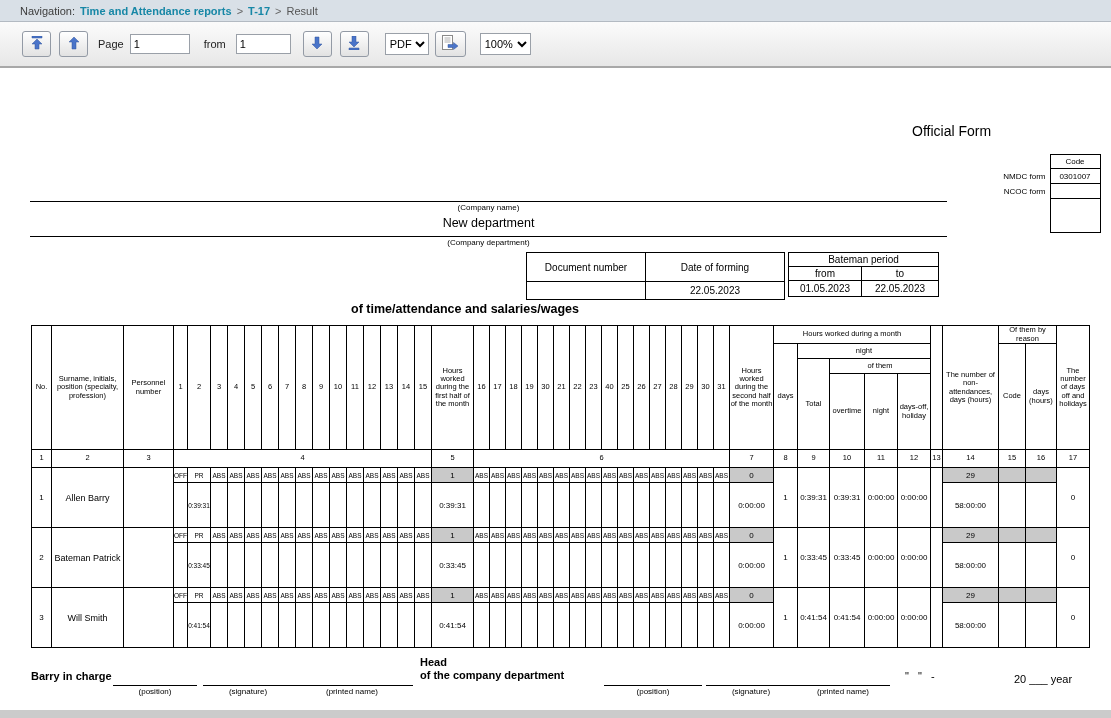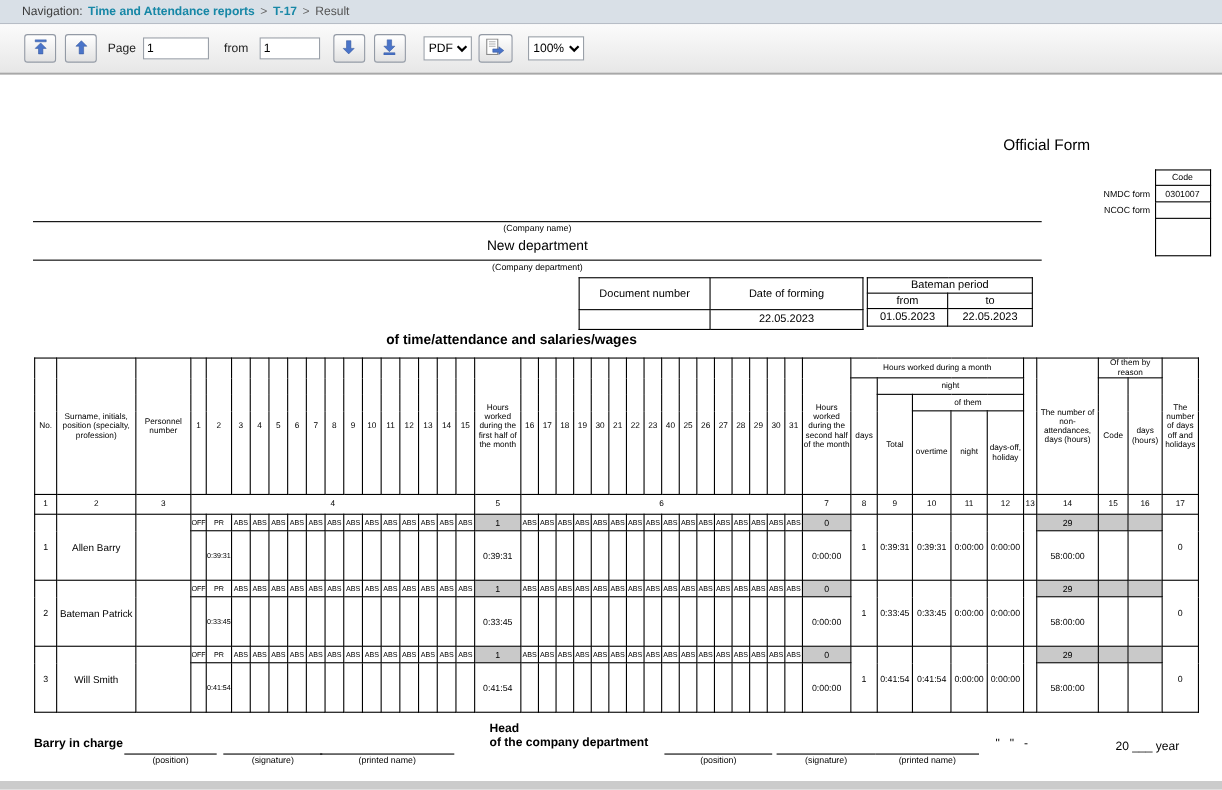--- a/index.html
+++ b/index.html
@@ -64,21 +64,21 @@
   tr.hr1{height:18px} tr.hr2{height:15px} tr.hr3{height:15px} tr.hr4{height:76px} tr.hr5{height:18px}
   tr.dr-top{height:15px} tr.dr-bottom{height:45px}
   td.status { font-size:6.5px; }
   td.dayhours { font-size:6.5px; }
   td.gray { background:var(--gray_cell,#c9c9c9); }
   td.name { font-size:9px; white-space:normal; }
 
   
   .footer-label { position:absolute; font-weight:bold; font-size:11px; }
   .pic { left:31px; top:602px; }
-  .head-label { left:445px; top:588px; line-height:1.15; }
+  .head-label { left:420px; top:588px; line-height:1.15; }
   .sig { position:absolute; top:610px; }
   .sig .line { height:8px; border-bottom:1px solid #000; }
   .sig .cap { font-size:8px; text-align:center; padding-top:1px; }
   .s1{left:113px;width:84px}.s2{left:203px;width:90px}.s3{left:291px;width:122px}
   .s4{left:604px;width:98px}.s5{left:706px;width:90px}.s6{left:796px;width:94px}
   .date-marks { position:absolute; left:905px; top:602px; font-size:11px; letter-spacing:3px; }
   .year-text { position:absolute; left:1014px; top:605px; font-size:11px; }
 
   .bottom-strip { height:8px; background:#cbcbcb; }
 </style>

